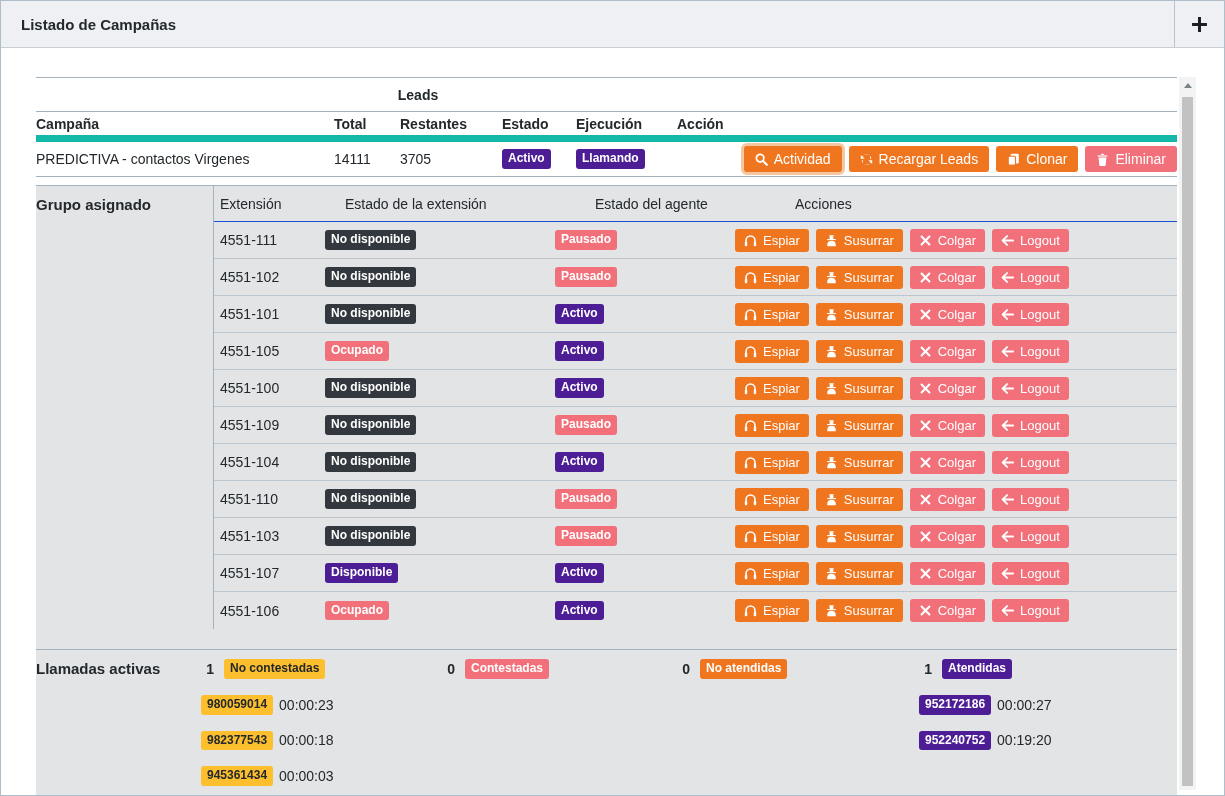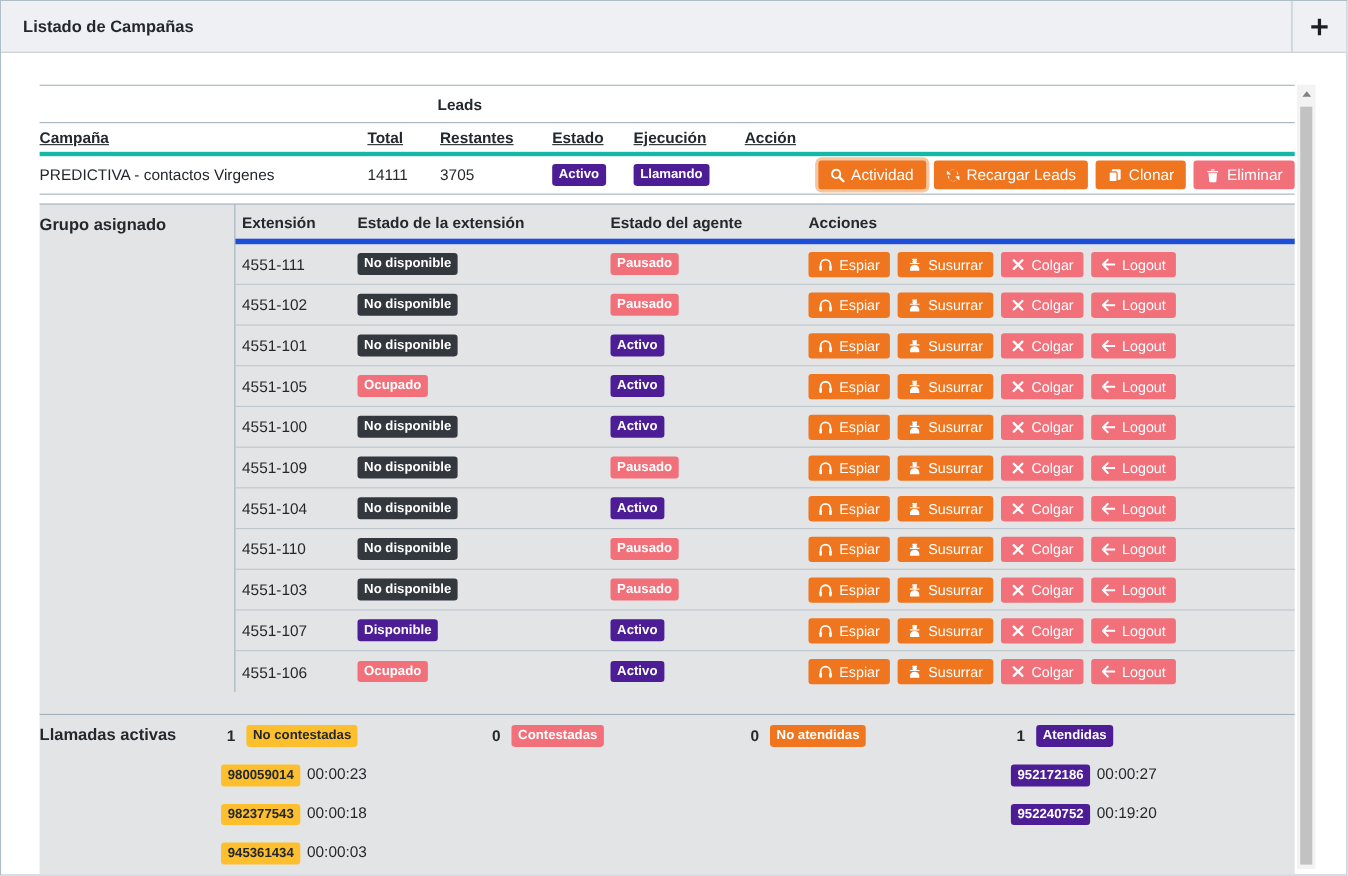--- a/index.html
+++ b/index.html
@@ -16,21 +16,21 @@
   .scroll-content{margin-left:5px;width:1141px;}
   .scrollbar{position:absolute;right:0;top:0;width:17px;height:713px;background:#f3f3f3;}
   .scroll-up{height:17px;display:flex;align-items:center;justify-content:center;}
   .tri{width:0;height:0;border-left:4px solid transparent;border-right:4px solid transparent;border-bottom:5px solid #7c8388;}
   .scroll-thumb{position:absolute;left:3px;top:20px;height:689px;width:11px;background:#c2c2c2;}
   
   .ctable{border-top:1px solid #a3b2bd;}
   .grid6{display:grid;grid-template-columns:298px 66px 102px 74px 101px auto;align-items:center;}
   .leads-row{display:grid;grid-template-columns:298px 168px auto;align-items:center;height:34px;border-bottom:1px solid #a3b2bd;}
   .leads-label{text-align:center;font-weight:bold;font-size:14px;}
-  .head-row{height:30px;border-bottom:4px solid #14b8a6;font-weight:bold;font-size:14px;text-decoration:underline;}
+  .head-row{height:30px;border-bottom:7px solid #14b8a6;font-weight:bold;font-size:14px;}
   .data-row{height:35px;border-bottom:1px solid #a3b2bd;font-size:14px;}
   .abtns{display:flex;gap:7px;align-items:center;justify-content:flex-end;}
   
   .btn{display:inline-flex;align-items:center;gap:6px;border:none;border-radius:3px;color:#fff;font-family:inherit;font-size:14px;padding:6px 11px;cursor:pointer;line-height:1;}
   .btn svg{width:13px;height:13px;display:block;}
   .btn.sm{padding:5px 9px;font-size:13px;}
   .btn-orange{background:#f0751f;}
   .btn-pink{background:#f1707a;}
   .focused{box-shadow:0 0 0 3px #f6c6a0;}
   
@@ -38,28 +38,28 @@
   .badge.dark{background:#32383e;}
   .badge.pink{background:#f1707a;}
   .badge.green{background:#4c1d95;}
   .badge.orange{background:#f0751f;}
   .badge.yellow{background:#fdbf2d;color:#23282c;}
   
   .gray1{margin-top:8px;background:#e2e4e6;border-top:1px solid #a3b2bd;display:grid;grid-template-columns:177px auto;align-items:start;padding-bottom:20px;}
   .group-title{font-weight:bold;font-size:15px;padding-top:10px;}
   .etable{border-left:1px solid #a3b2bd;}
   .grid4{display:grid;grid-template-columns:105px 230px 180px auto;align-items:center;padding-left:6px;}
-  .ehead{height:36px;border-bottom:5px solid #1d4ed8;font-weight:bold;font-size:14px;}
+  .ehead{height:36px;border-bottom:1px solid #1d4ed8;font-weight:normal;font-size:14px;gap:20px;}
   .erow{height:37px;border-bottom:1px solid #bcc6ce;font-size:14px;}
   .etable div.erow:last-of-type{border-bottom:none;}
   .ebtns{display:flex;gap:7px;align-items:flex-start;}
   .gray2{background:#e2e4e6;border-top:1px solid #a3b2bd;height:146px;overflow:hidden;display:grid;grid-template-columns:165px 241px 235px 242px auto;align-items:start;}
   .stat-head{display:flex;align-items:center;gap:10px;padding-left:5px;margin-top:9px;font-size:14px;font-weight:bold;}
   .cnt{min-width:8px;text-align:right;}
-  .call{display:flex;gap:6px;margin-top:16px;}
+  .call{display:flex;align-items:center;gap:6px;margin-top:16px;}
   .time{font-size:14px;}
 </style>
 </head>
 <body>
 
 <div class="page">
 
   <div class="titlebar">
     <div class="title">Listado de Campañas</div>
     <div class="tsep"></div>

